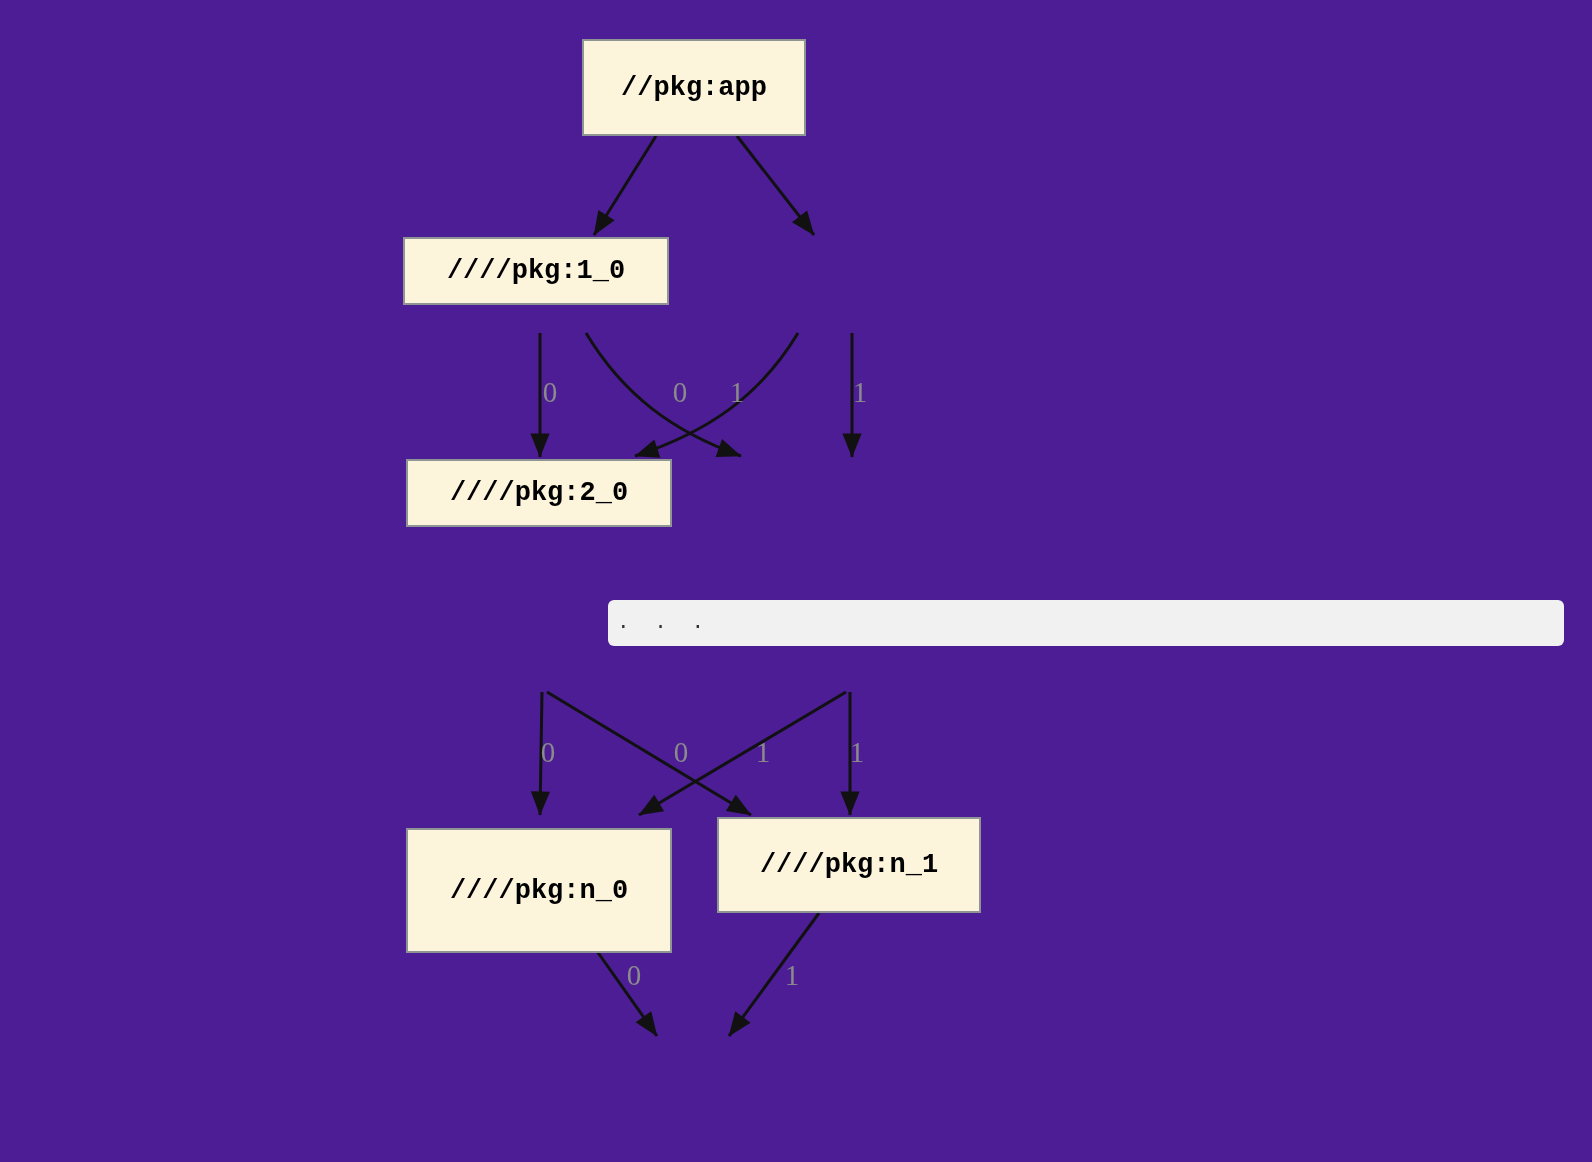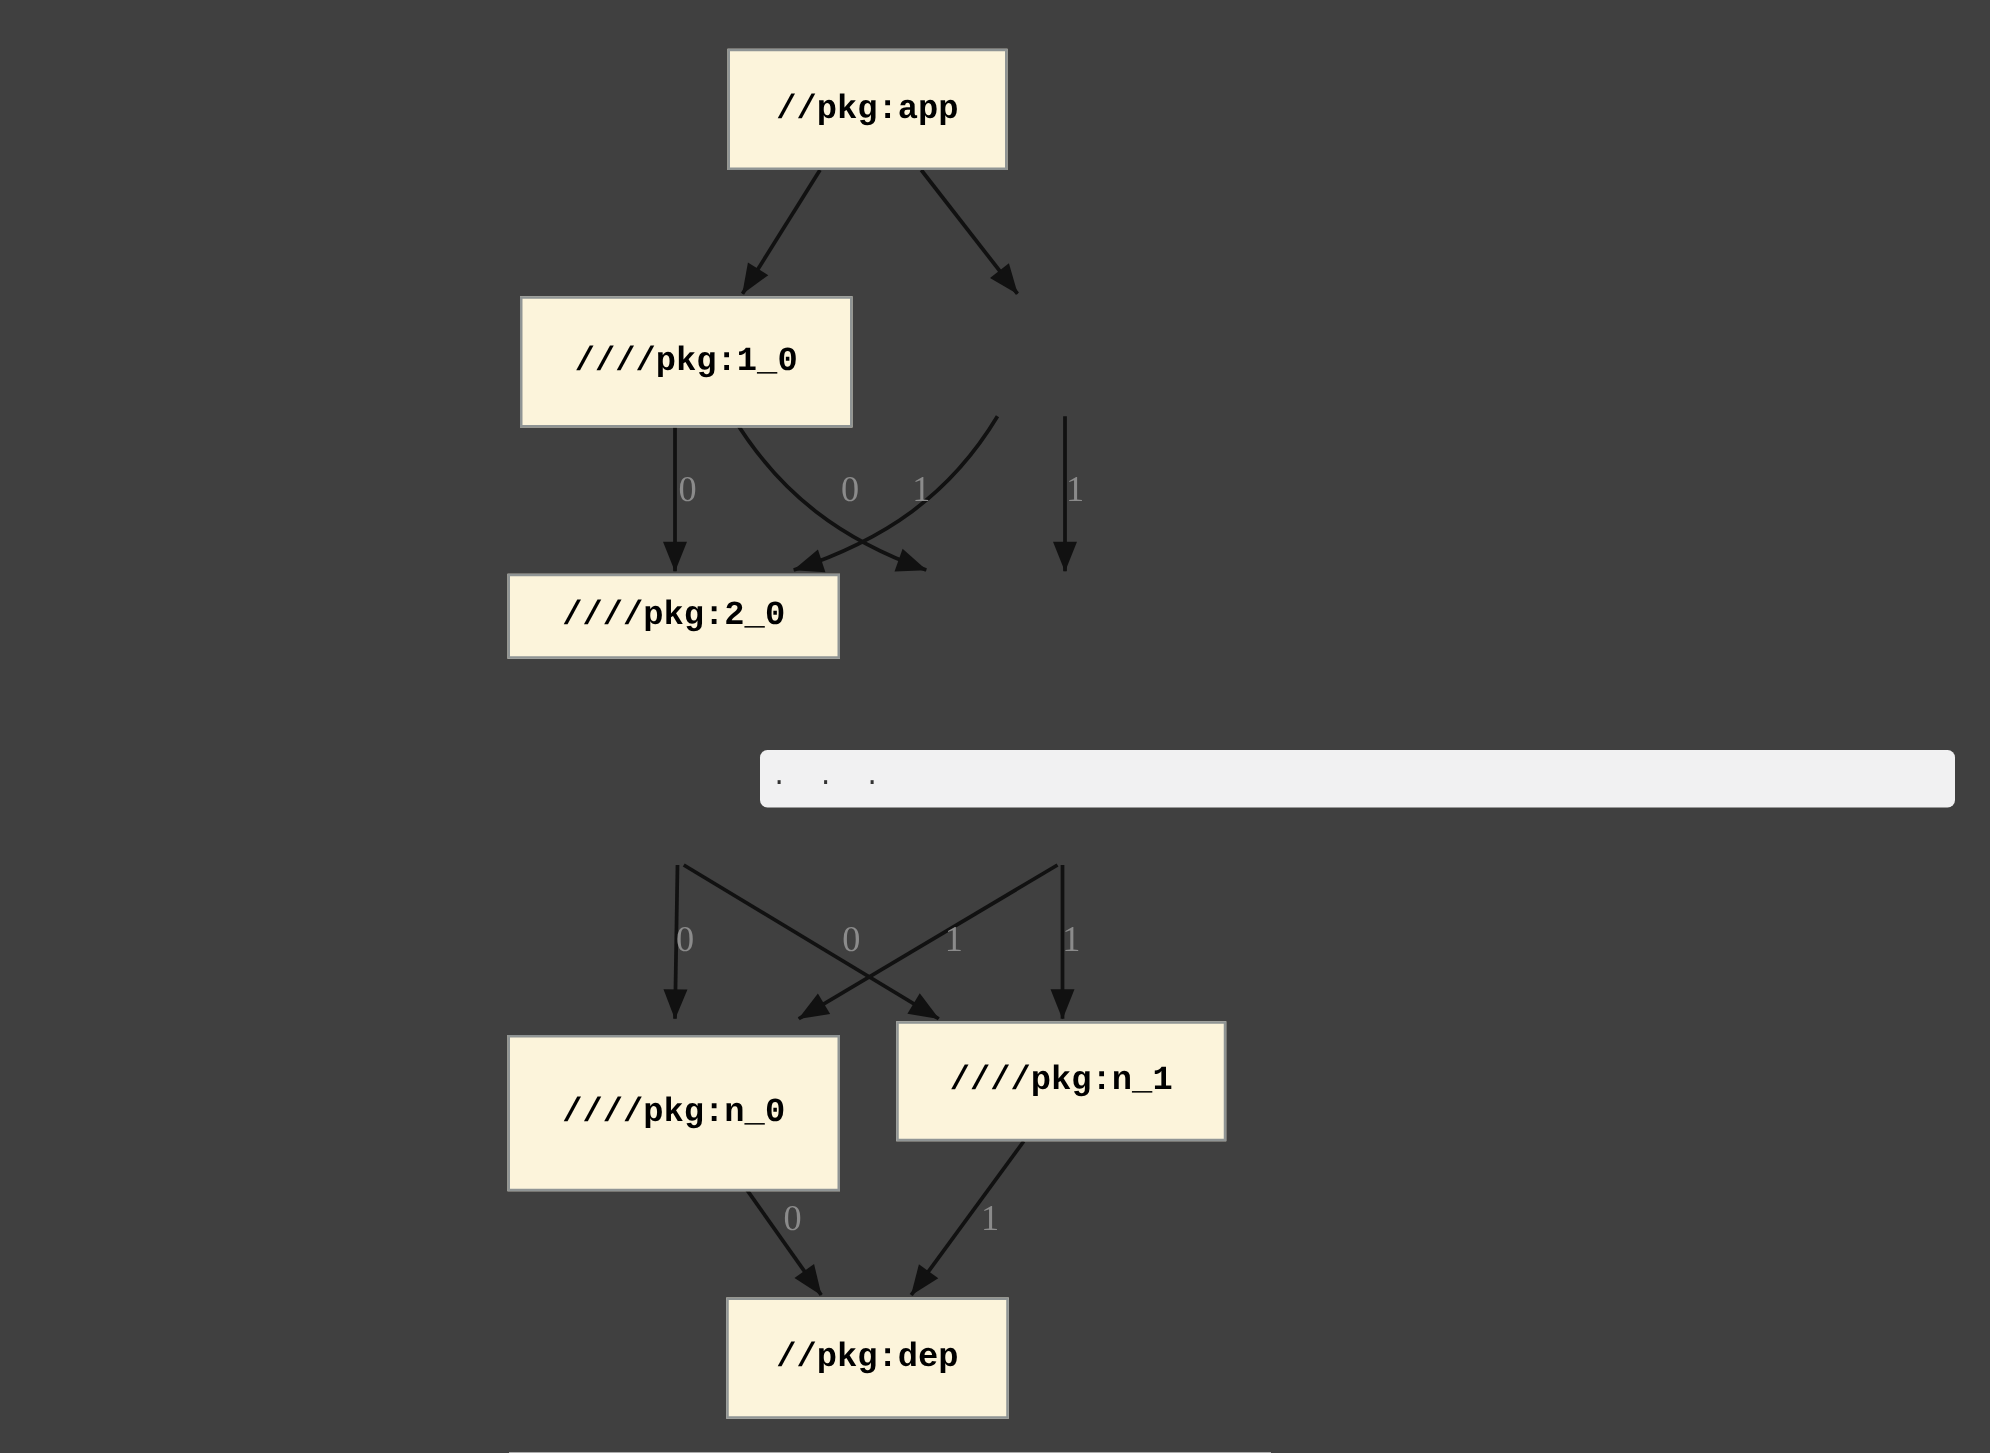--- a/index.html
+++ b/index.html
@@ -1,20 +1,20 @@
 <!DOCTYPE html>
 <html><head>
 <meta charset="utf-8">
 <style>
   html, body { margin: 0; padding: 0; background: #ffffff; }
   .canvas {
     position: relative;
     width: 1592px;
     height: 1162px;
-    background: #404040;
+    background: #4c1d95;
     overflow: hidden;
     font-family: "Liberation Sans", sans-serif;
   }
   .edges {
     position: absolute;
     left: 0; top: 0;
     width: 1592px; height: 1162px;
   }
   .edge {
     stroke: #111111;
@@ -90,21 +90,21 @@
     <path class="edge" d="M846,692 L639,815" marker-end="url(#ah)"></path>
 
     <path class="edge" d="M570,913 L657,1036" marker-end="url(#ah)"></path>
     <path class="edge" d="M819,913 L729,1036" marker-end="url(#ah)"></path>
   </svg>
 
   <div class="node" style="left:582px;top:39px;width:224px;height:97px">
     <span class="nlabel">//pkg:app</span>
   </div>
 
-  <div class="node" style="left:416px;top:237px;width:266px;height:105px">
+  <div class="node" style="left:403px;top:237px;width:266px;height:68px">
     <span class="nlabel">////pkg:1_0</span>
   </div>
 
 
   <div class="node" style="left:406px;top:459px;width:266px;height:68px">
     <span class="nlabel">////pkg:2_0</span>
   </div>
 
 
   <div class="ellipsis-band">
@@ -112,23 +112,20 @@
   </div>
 
   <div class="node" style="left:406px;top:828px;width:266px;height:125px">
     <span class="nlabel">////pkg:n_0</span>
   </div>
 
   <div class="node" style="left:717px;top:817px;width:264px;height:96px">
     <span class="nlabel">////pkg:n_1</span>
   </div>
 
-  <div class="node" style="left:581px;top:1038px;width:226px;height:97px">
-    <span class="nlabel">//pkg:dep</span>
-  </div>
 
   <span class="edge-label" style="left:538px;top:375px">0</span>
   <span class="edge-label" style="left:668px;top:375px">0</span>
   <span class="edge-label" style="left:725px;top:375px">1</span>
   <span class="edge-label" style="left:848px;top:375px">1</span>
 
   <span class="edge-label" style="left:536px;top:735px">0</span>
   <span class="edge-label" style="left:669px;top:735px">0</span>
   <span class="edge-label" style="left:751px;top:735px">1</span>
   <span class="edge-label" style="left:845px;top:735px">1</span>

